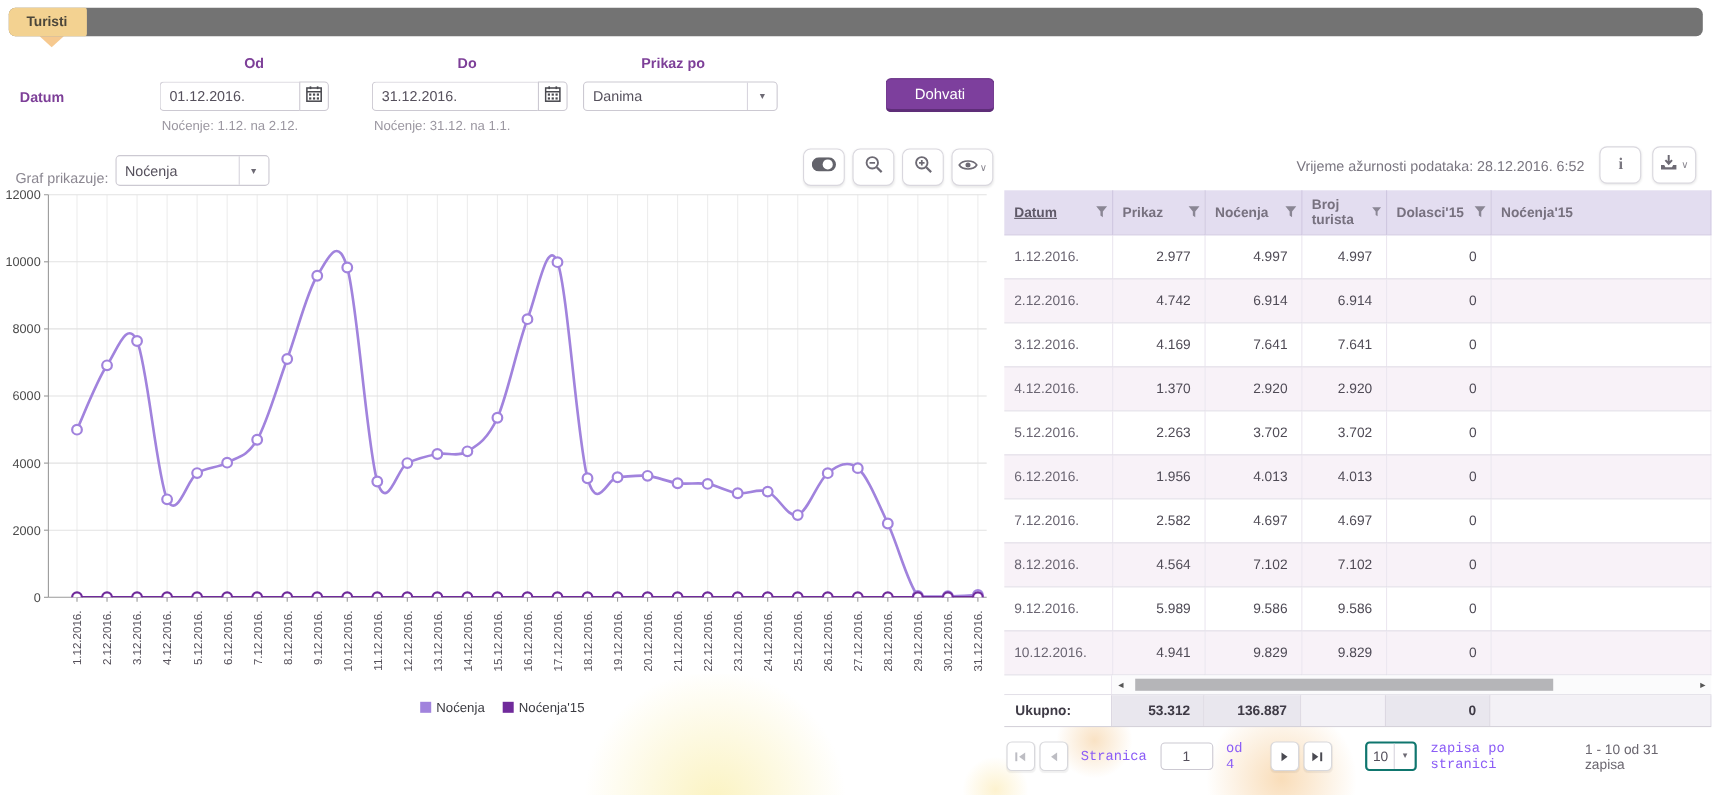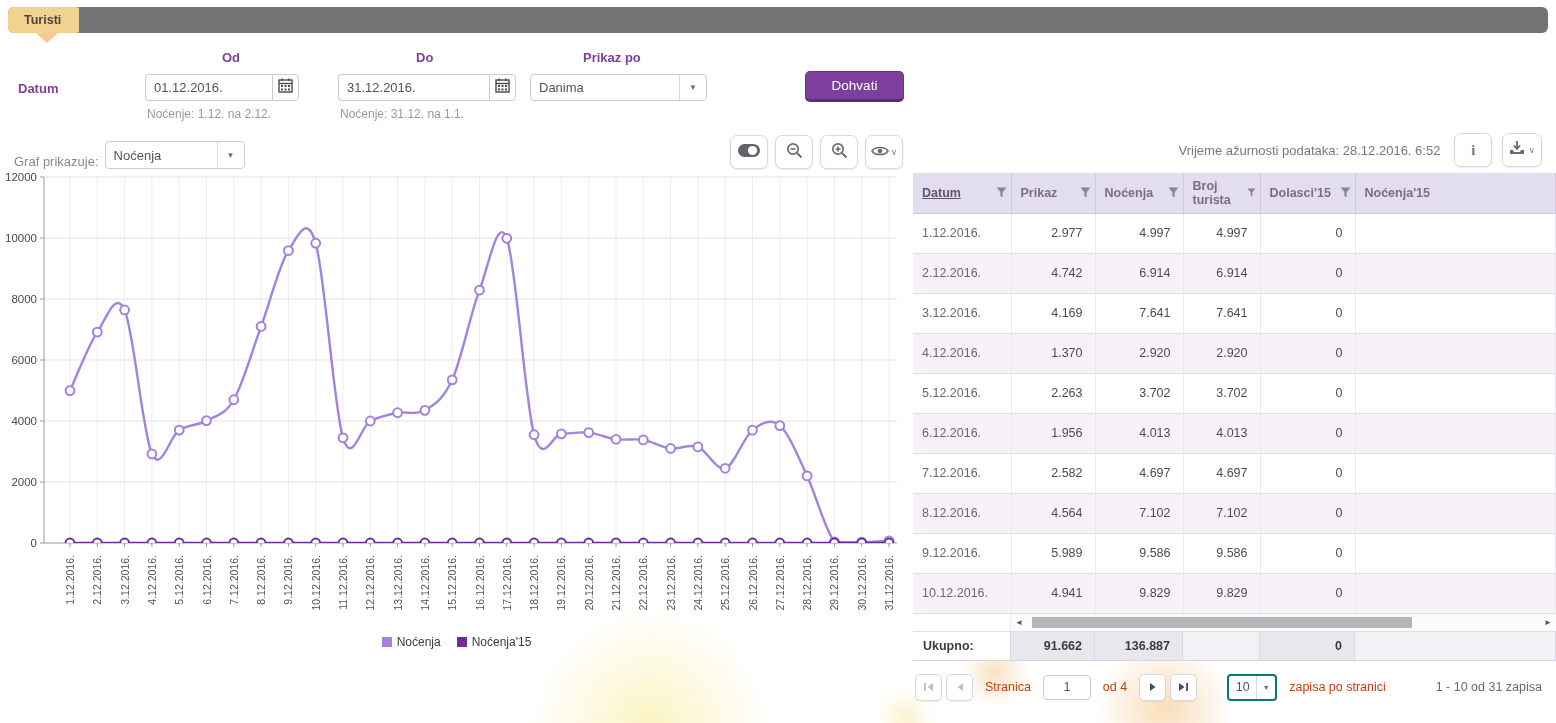--- a/index.html
+++ b/index.html
@@ -103,21 +103,21 @@
   .totals .t-label { padding-left:10px; background:#fff; }
   .totals .t-num { justify-content:flex-end; padding-right:12px; }
   .totals .dark { background:#e9e7ee; }
   .totals .light { background:#f3f1f6; }
 
   
   .pager { display:flex; align-items:center; margin-top:13px; padding:0 14px 0 2px; gap:4px; }
   .pg-btn { width:27px; height:27px; background:#fff; border:1px solid #d8d8dc; border-radius:5px;
     box-shadow:0 1px 1px rgba(0,0,0,0.06); display:flex; align-items:center; justify-content:center; cursor:pointer; }
   .pg-btn svg { display:block; }
-  .pg-label { font-size:12.5px; color:#c2410c; margin:0 8px; }
+  .pg-label { font-size:12.5px; color:#8b5cf6; margin:0 8px;font-family:Liberation Mono, monospace; }
   .pg-input { width:48px; height:25px; border:1px solid #ccc9d2; border-radius:4px; text-align:center;
     font-size:12.5px; color:#55505c; font-family:"Liberation Sans",sans-serif; margin-right:8px; }
   .pg-od { margin-right:8px; margin-left:0; }
   .pagesize { height:27px; width:50px; border:2px solid #0f766e; border-radius:4px; background:#fff;
     display:flex; margin-left:26px; }
   .pagesize .val { flex:1; display:flex; align-items:center; justify-content:center; font-size:12.5px;
     color:#55505c; border-right:1px solid #d8d5de; }
   .pagesize .arrow { width:18px; display:flex; align-items:center; justify-content:center; font-size:7px; color:#6d6a74; }
   .pg-range { margin-left:auto; font-size:12.5px; color:#6b6770; }
 </style>
@@ -609,21 +609,21 @@
           <div class="hs-arrow">◄</div>
           <div class="hs-rail">
               <div class="hs-thumb"></div>
             </div>
           <div class="hs-arrow">►</div>
         </div>
       </div>
 
       <div class="totals">
         <div class="t-label">Ukupno:</div>
-        <div class="t-num dark">91.662</div>
+        <div class="t-num dark">53.312</div>
         <div class="t-num dark">136.887</div>
         <div class="t-num light"></div>
         <div class="t-num dark">0</div>
         <div class="t-num light"></div>
       </div>
 
       <div class="pager">
         <div class="pg-btn">
           <svg width="11" height="10" viewBox="0 0 11 10">
               <rect x="1" y="1" width="1.8" height="8" fill="#bdbdc3"></rect>

